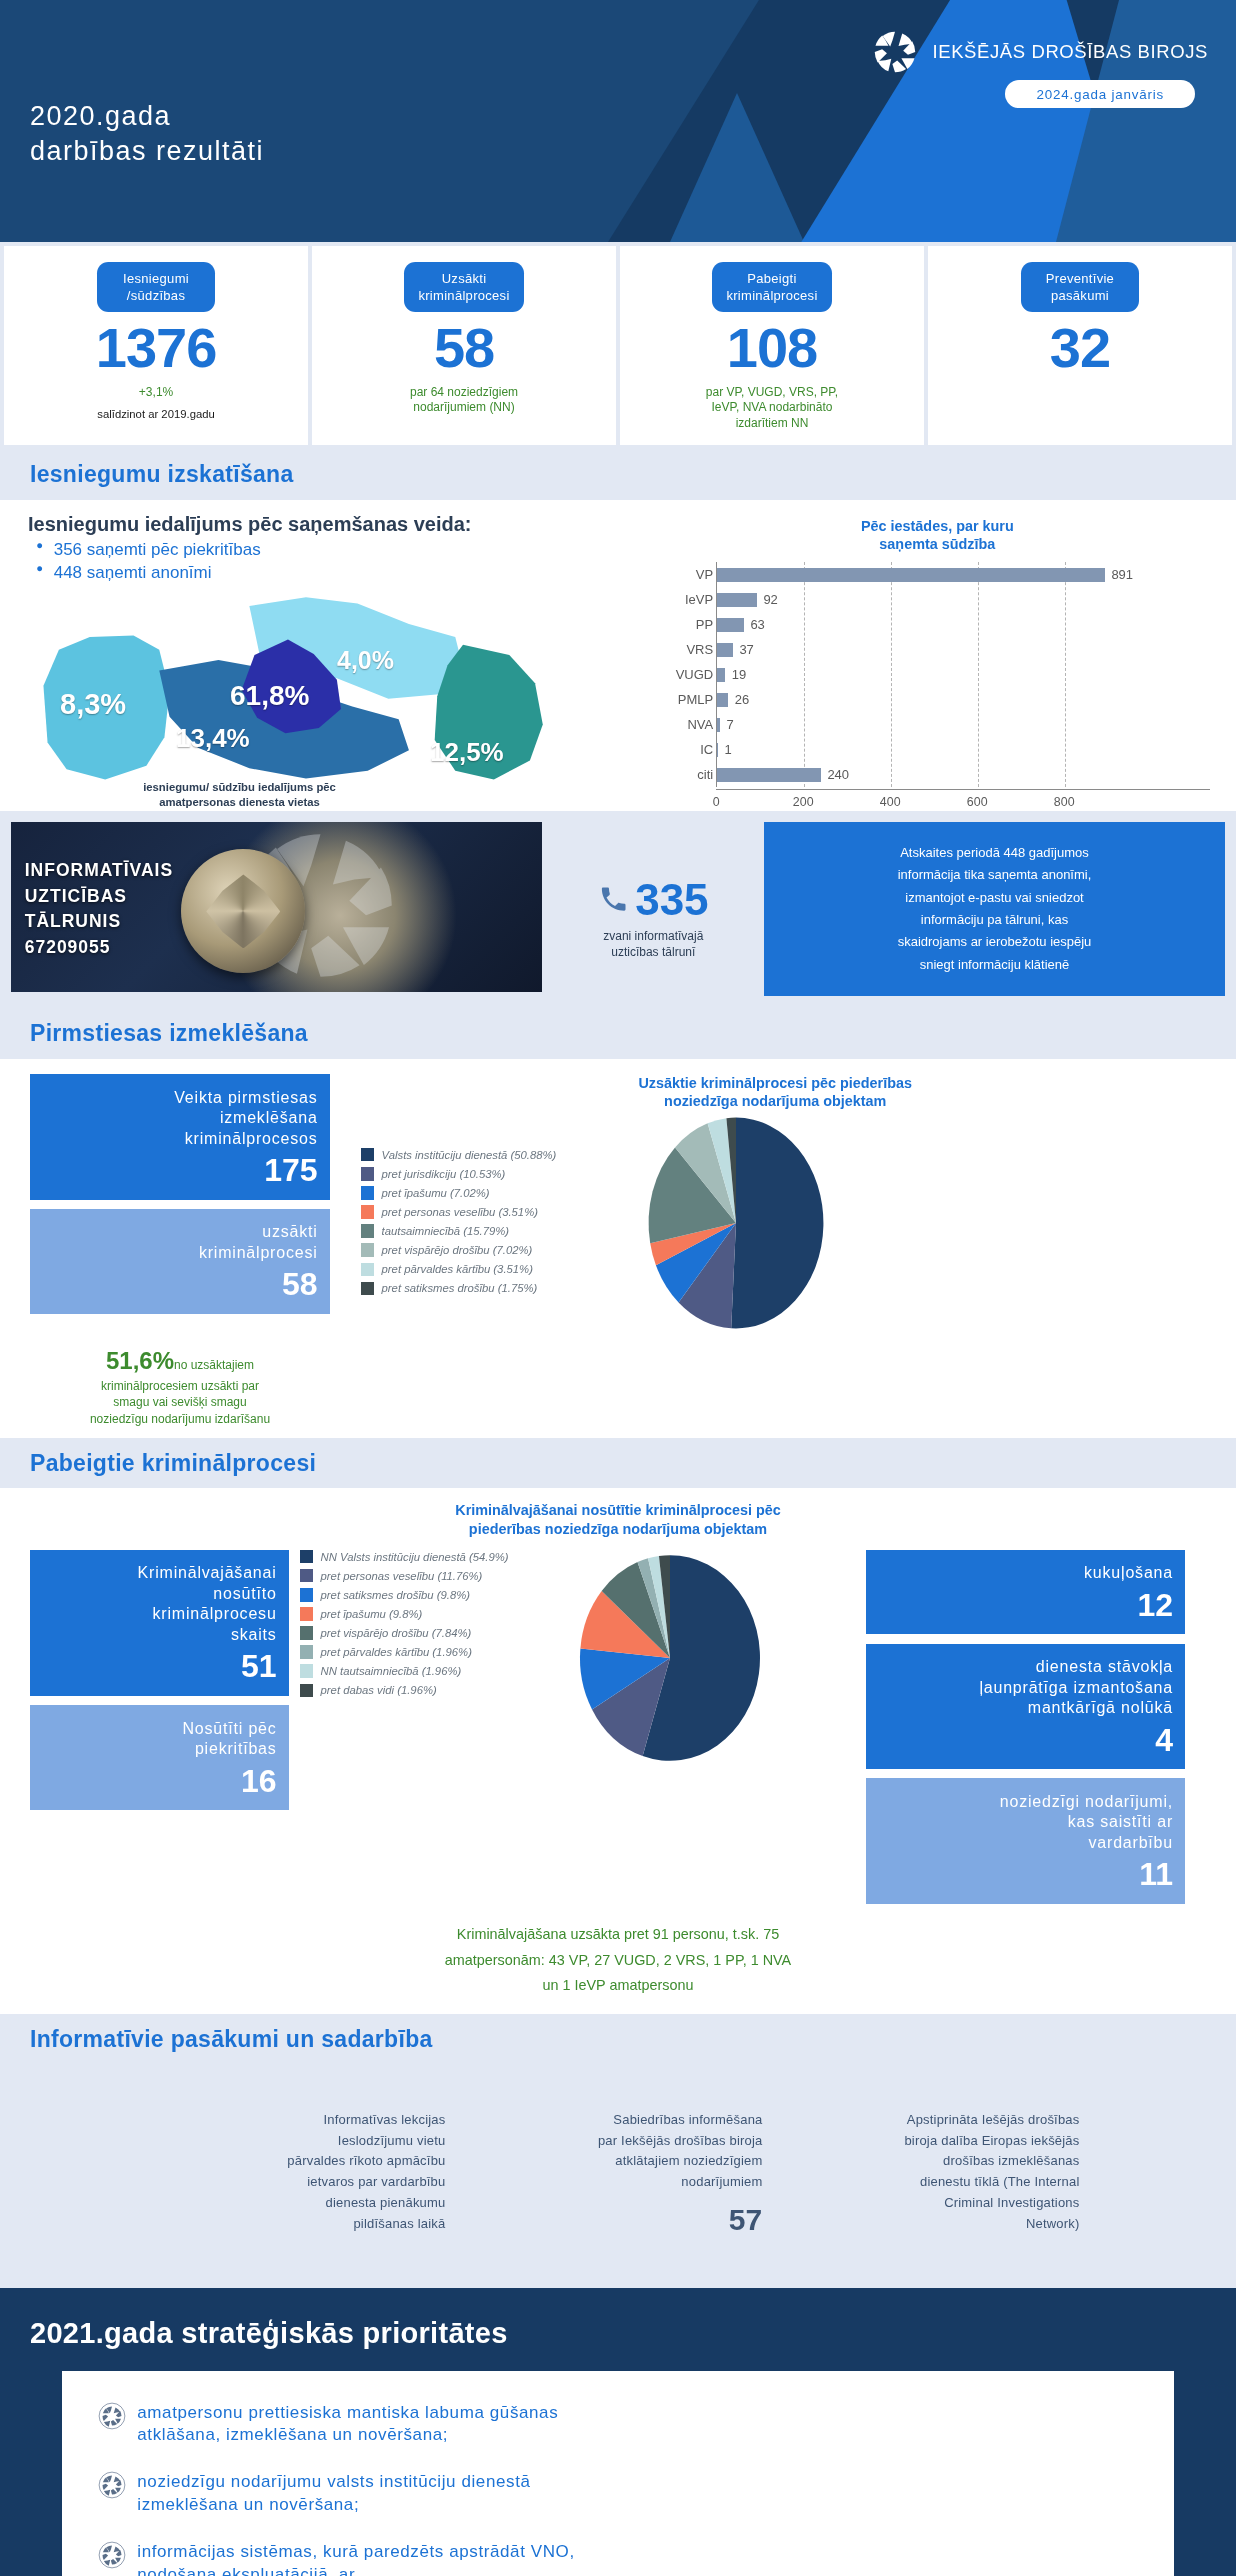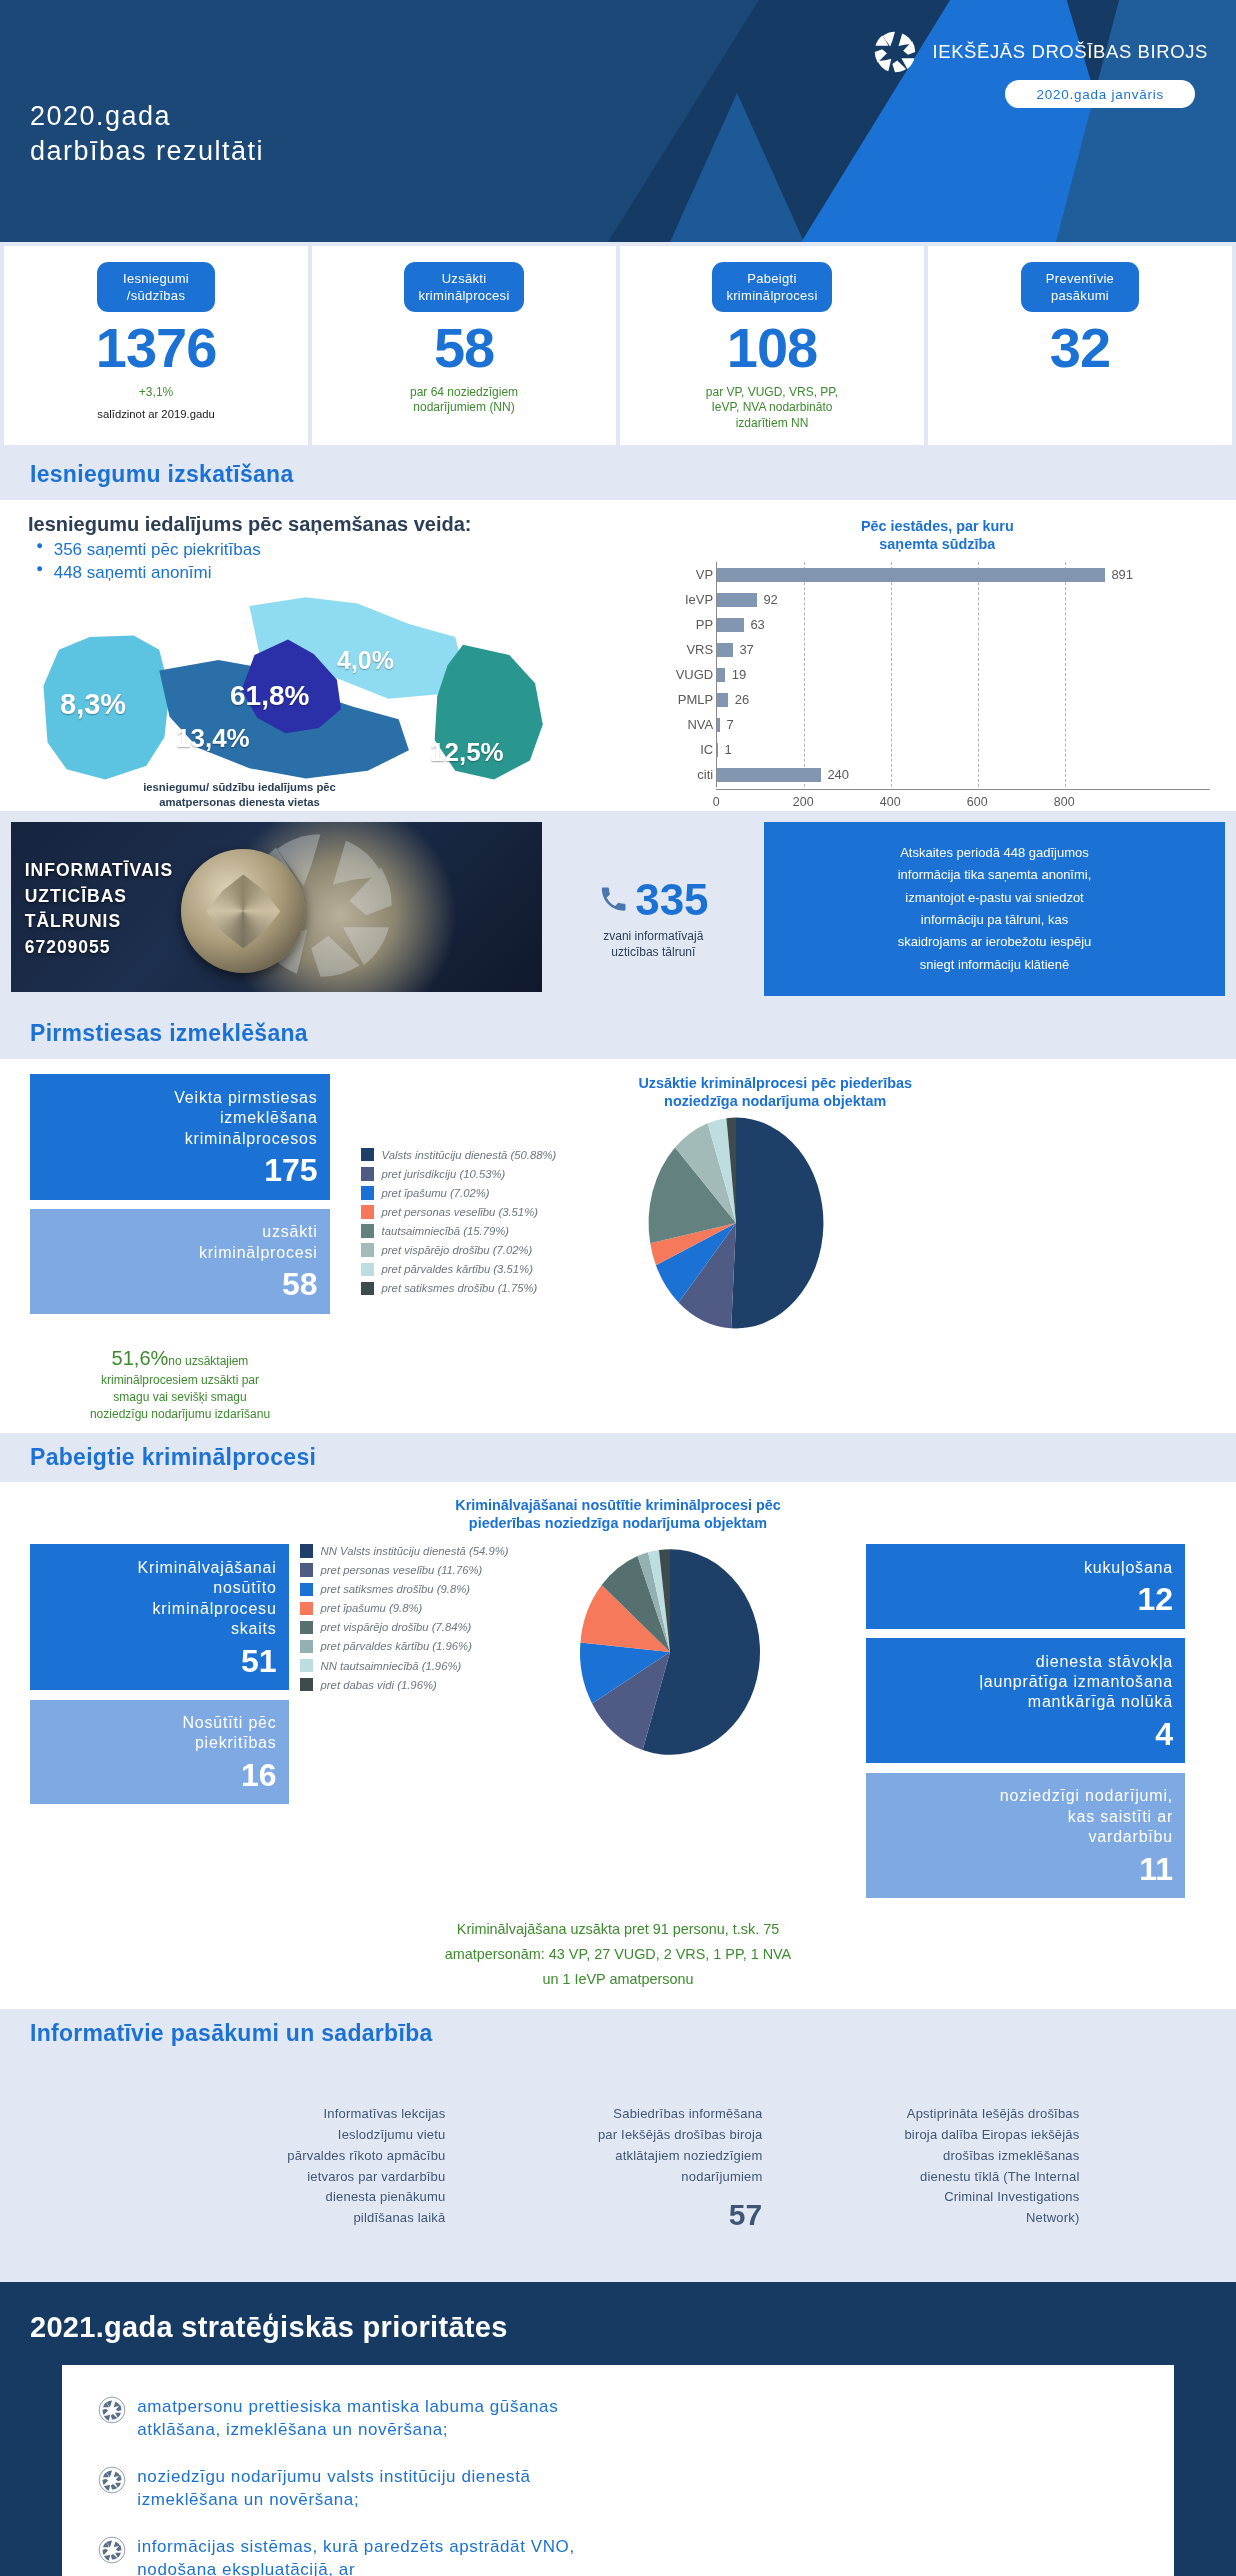--- a/index.html
+++ b/index.html
@@ -259,21 +259,21 @@
     text-align: right;
   }
   .tile-dark { background: #1c72d4; }
   .tile-light { background: #7fa9e2; }
   .tile-label { font-size: 16px; font-weight: 300; line-height: 1.28; letter-spacing: 0.8px; white-space: pre-line; }
   .tile-num { font-size: 32px; font-weight: 700; margin-top: 5.2px; line-height: 1; }
   .green-note {
     color: #3d8b2e; font-size: 12px; text-align: center;
     line-height: 1.4; margin-top: 13.4px; white-space: pre-line;
   }
-  .green-note b { font-size: 20px; font-weight: 400; }
+  .green-note b { font-size: 24px; font-weight: 700; }
   .invest-right { flex: 1; padding-right: 15.5px; position: relative; }
   .pie-title {
     color: #1c72d4; font-size: 14.4px; font-weight: 700;
     text-align: center; line-height: 1.25; white-space: pre-line;
     margin-bottom: 5.2px;
   }
   .pie-row { display: flex; align-items: center; gap: 9.3px; }
   .legend { width: 289px; padding-left: 31px; font-style: italic; }
   .legend-item {
     display: flex; align-items: center; gap: 7.2px;
@@ -359,21 +359,21 @@
             <path d="M10.3 70.3A46 46 0 0 0 34.8 94l6.8-28.5-13.6 3z"></path>
             <path d="M4 50a46 46 0 0 0 6.6 23.7L31.7 53l-10.9-9.3z"></path>
             <path d="M21.2 12.6A46 46 0 0 0 5.6 36h29.5l-6.5-12.2z"></path>
           </g>
         </svg>
       </span>
       <span class="hdr-brand-name">IEKŠĒJĀS DROŠĪBAS BIROJS</span>
     </div>
 
     <div class="hdr-badge">
-      <span class="hdr-badge-text">2020.gada janvāris</span>
+      <span class="hdr-badge-text">2024.gada janvāris</span>
     </div>
   </div>
 
   <div class="stats-strip">
     <div class="stat-card">
       <div class="stat-pill">Iesniegumi
 /sūdzības</div>
       <div class="stat-num">1376</div>
       <div class="stat-sub">+3,1%</div>
       <div class="stat-foot">salīdzinot ar 2019.gadu</div>

